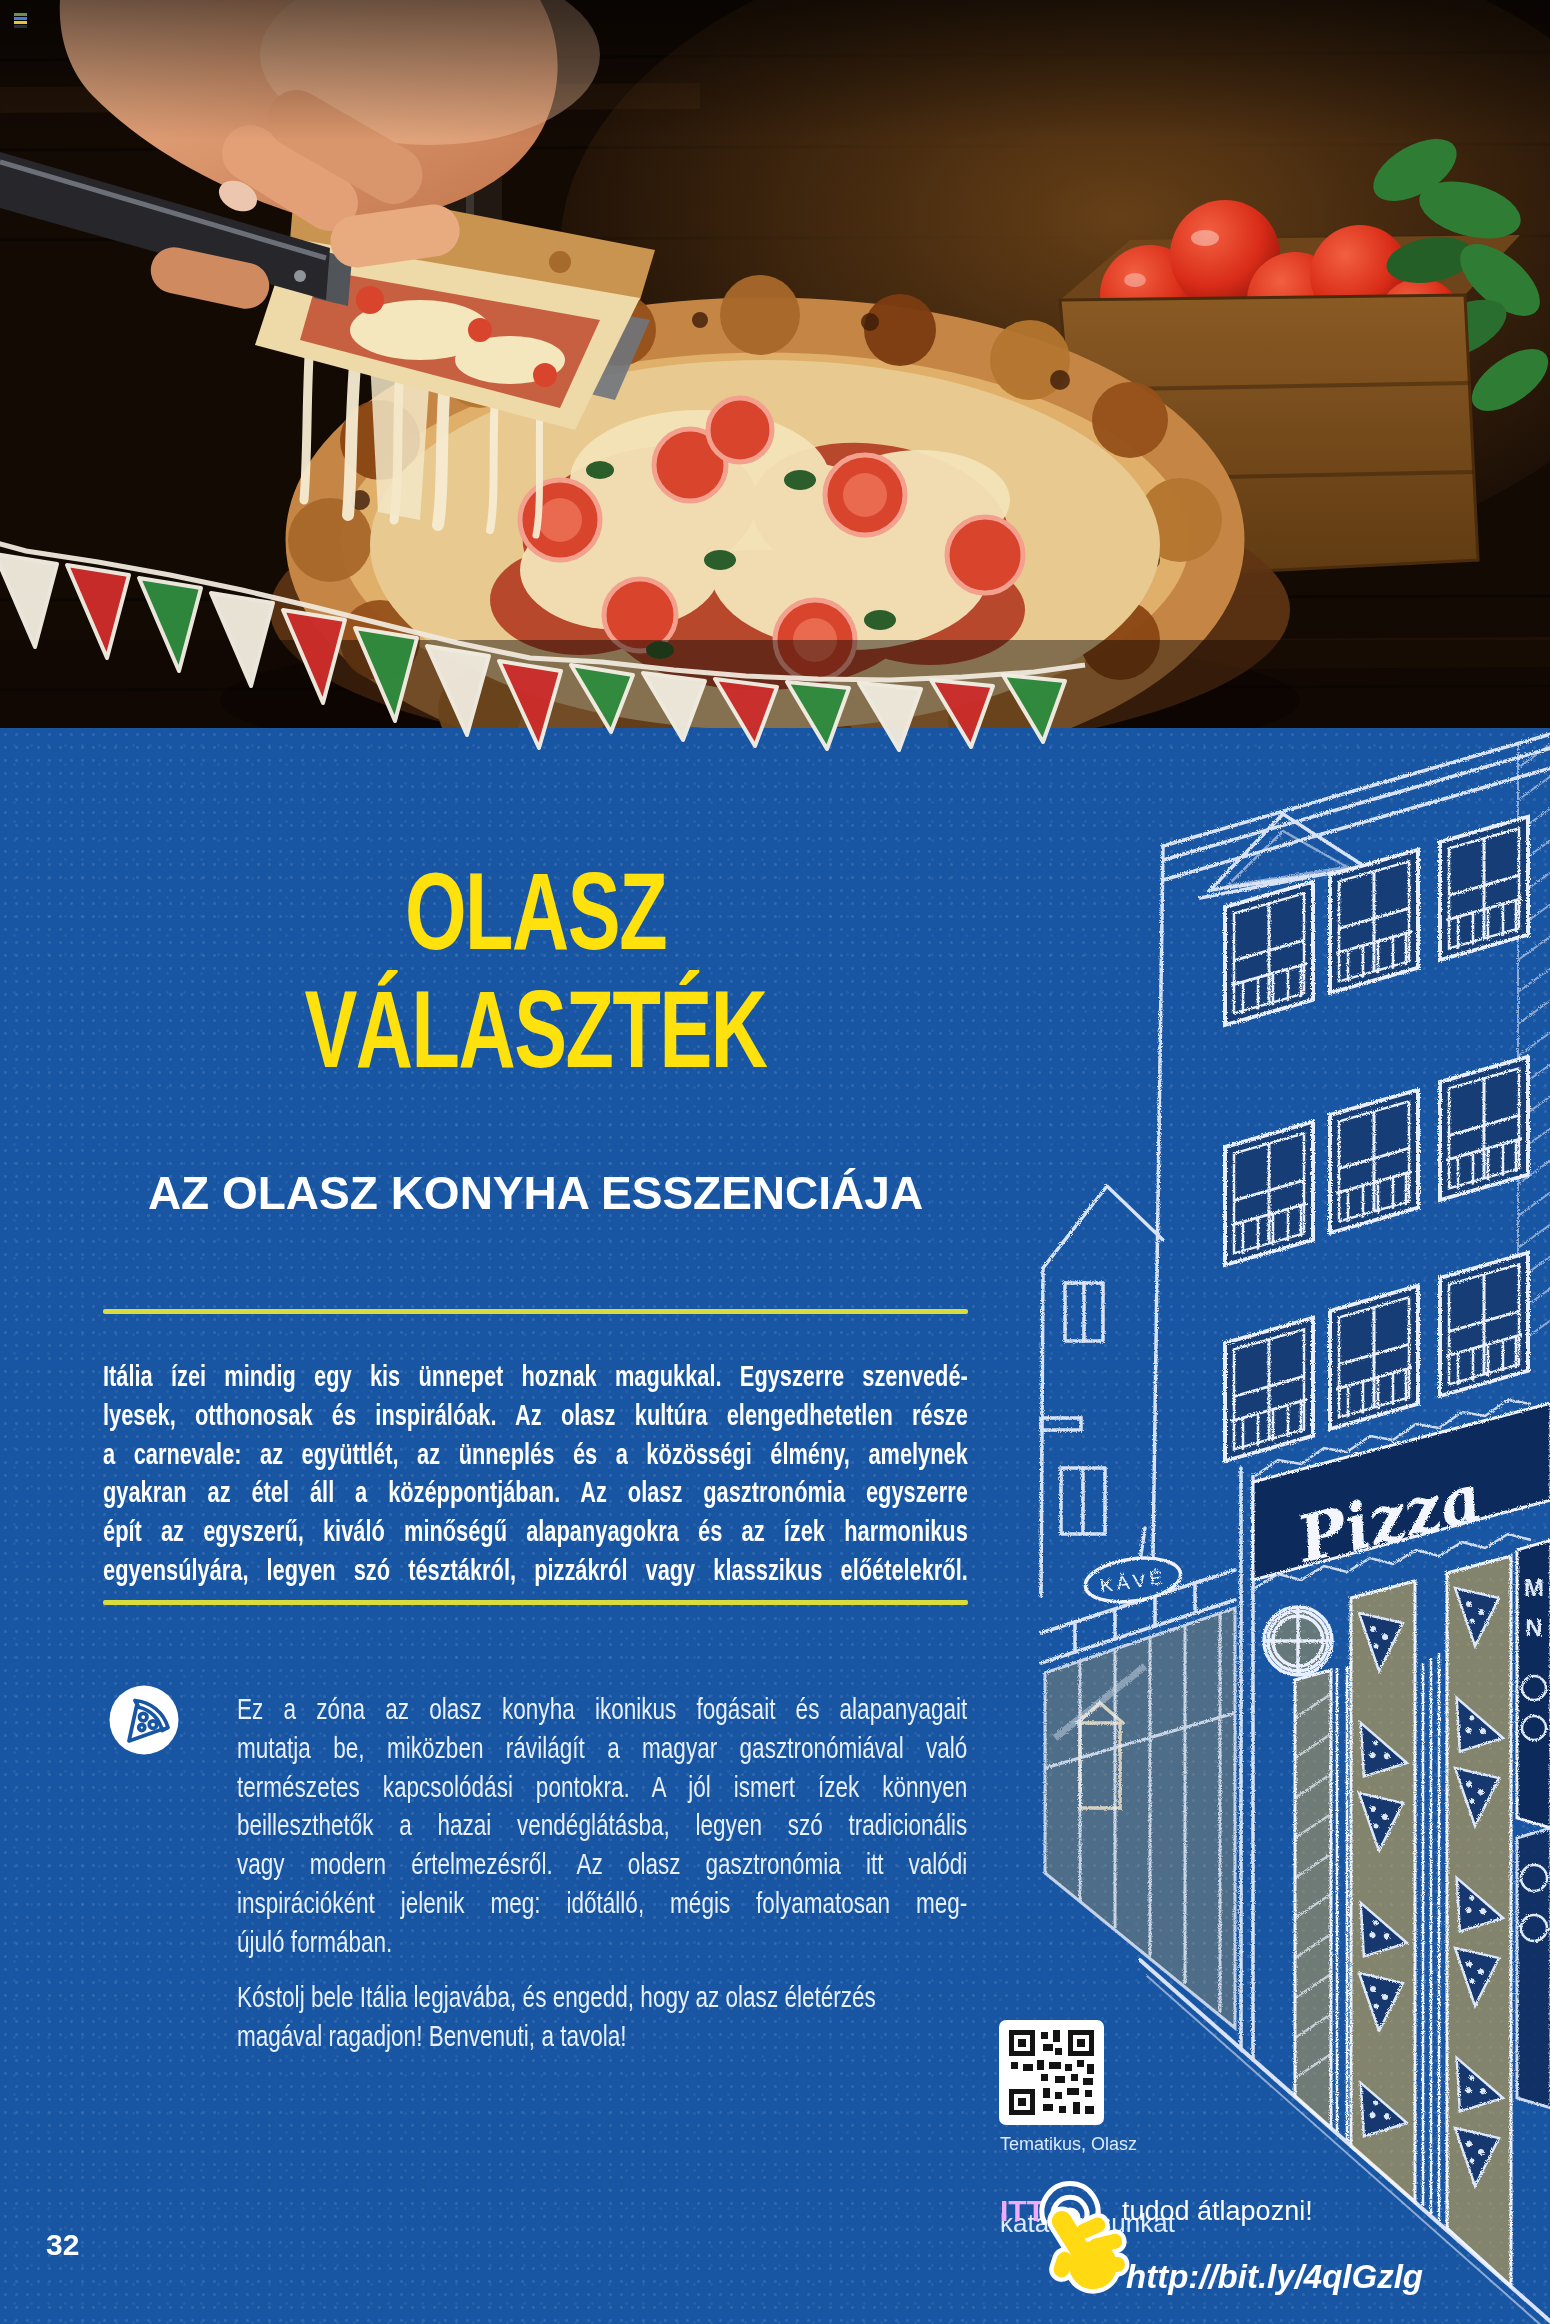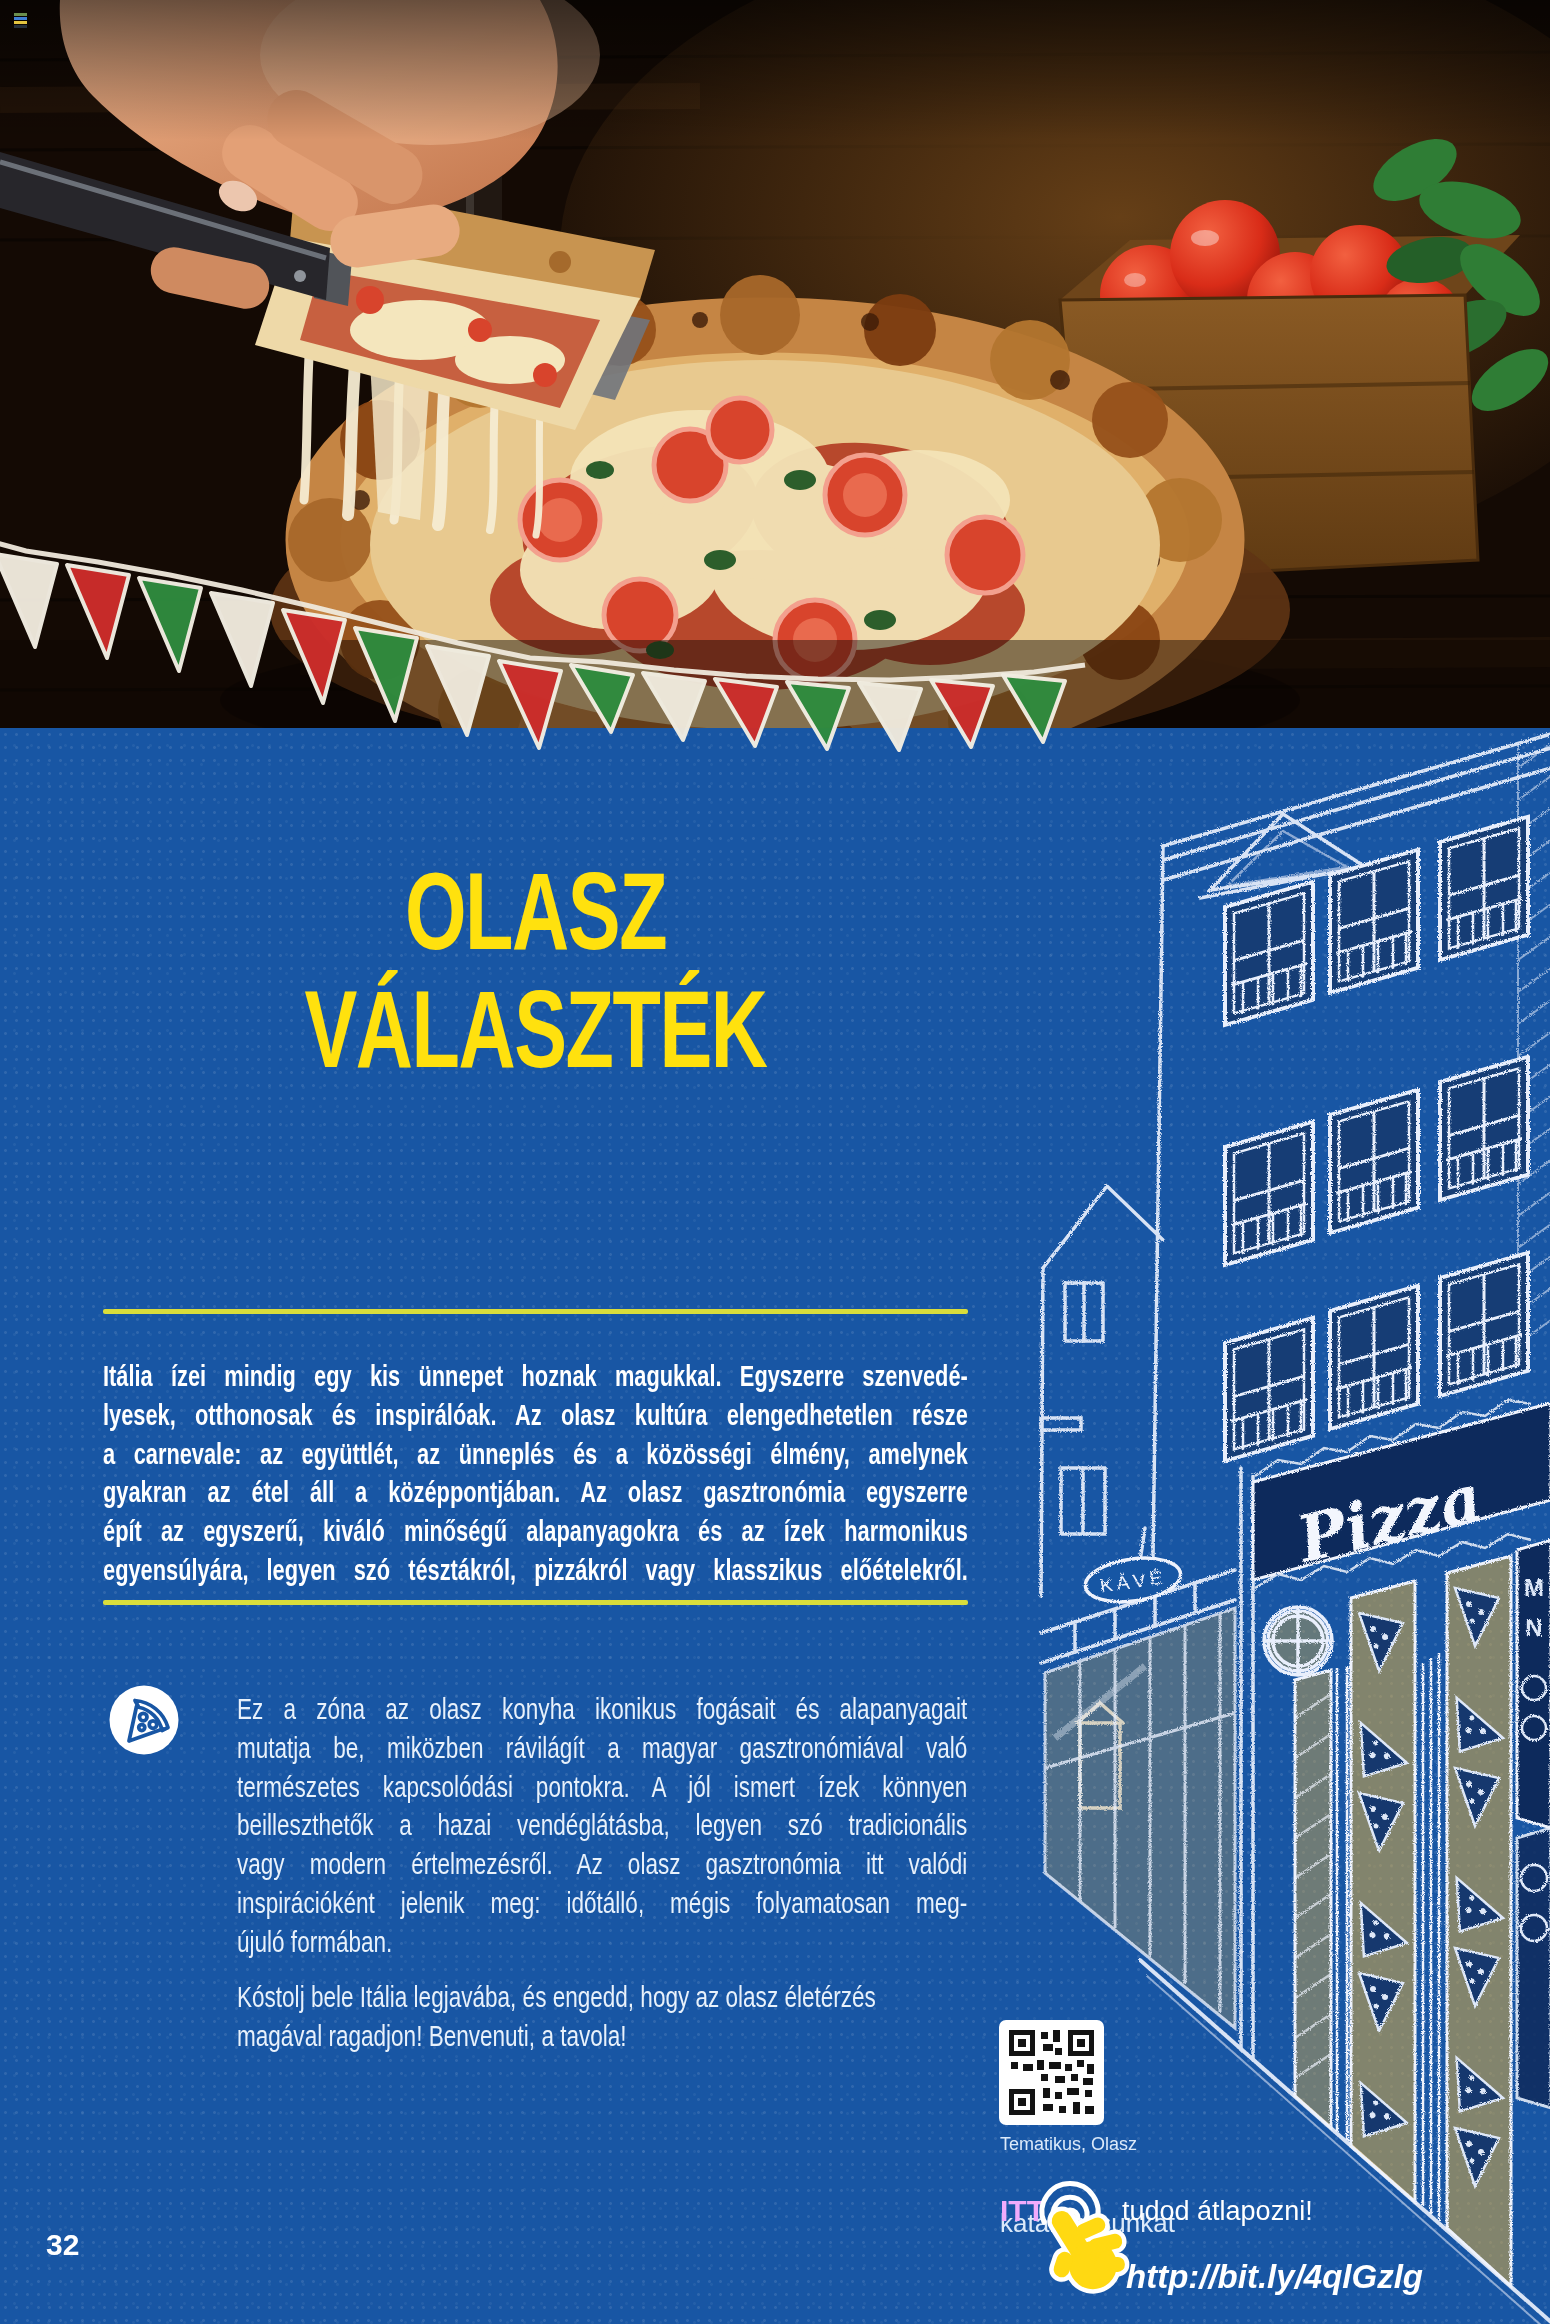--- a/index.html
+++ b/index.html
@@ -442,20 +442,21 @@
         <circle cx="539" cy="1200" r="13" fill="none" stroke="#dfe8f8" stroke-width="2.5"></circle>
       </g>
     </g>
   </svg>
 
   <div class="abs title">
     <div>OLASZ</div>
     <div>VÁLASZTÉK</div>
   </div>
 
+  <div class="abs subtitle">AZ OLASZ KONYHA ESSZENCIÁJA</div>
 
   <div class="abs divider" style="top:1309px"></div>
 
   <div class="abs intro-block">
     <div class="jline">Itália ízei mindig egy kis ünnepet hoznak magukkal. Egyszerre szenvedé-</div>
     <div class="jline">lyesek, otthonosak és inspirálóak. Az olasz kultúra elengedhetetlen része</div>
     <div class="jline">a carnevale: az együttlét, az ünneplés és a közösségi élmény, amelynek</div>
     <div class="jline">gyakran az étel áll a középpontjában. Az olasz gasztronómia egyszerre</div>
     <div class="jline">épít az egyszerű, kiváló minőségű alapanyagokra és az ízek harmonikus</div>
     <div class="jline">egyensúlyára, legyen szó tésztákról, pizzákról vagy klasszikus előételekről.</div>

